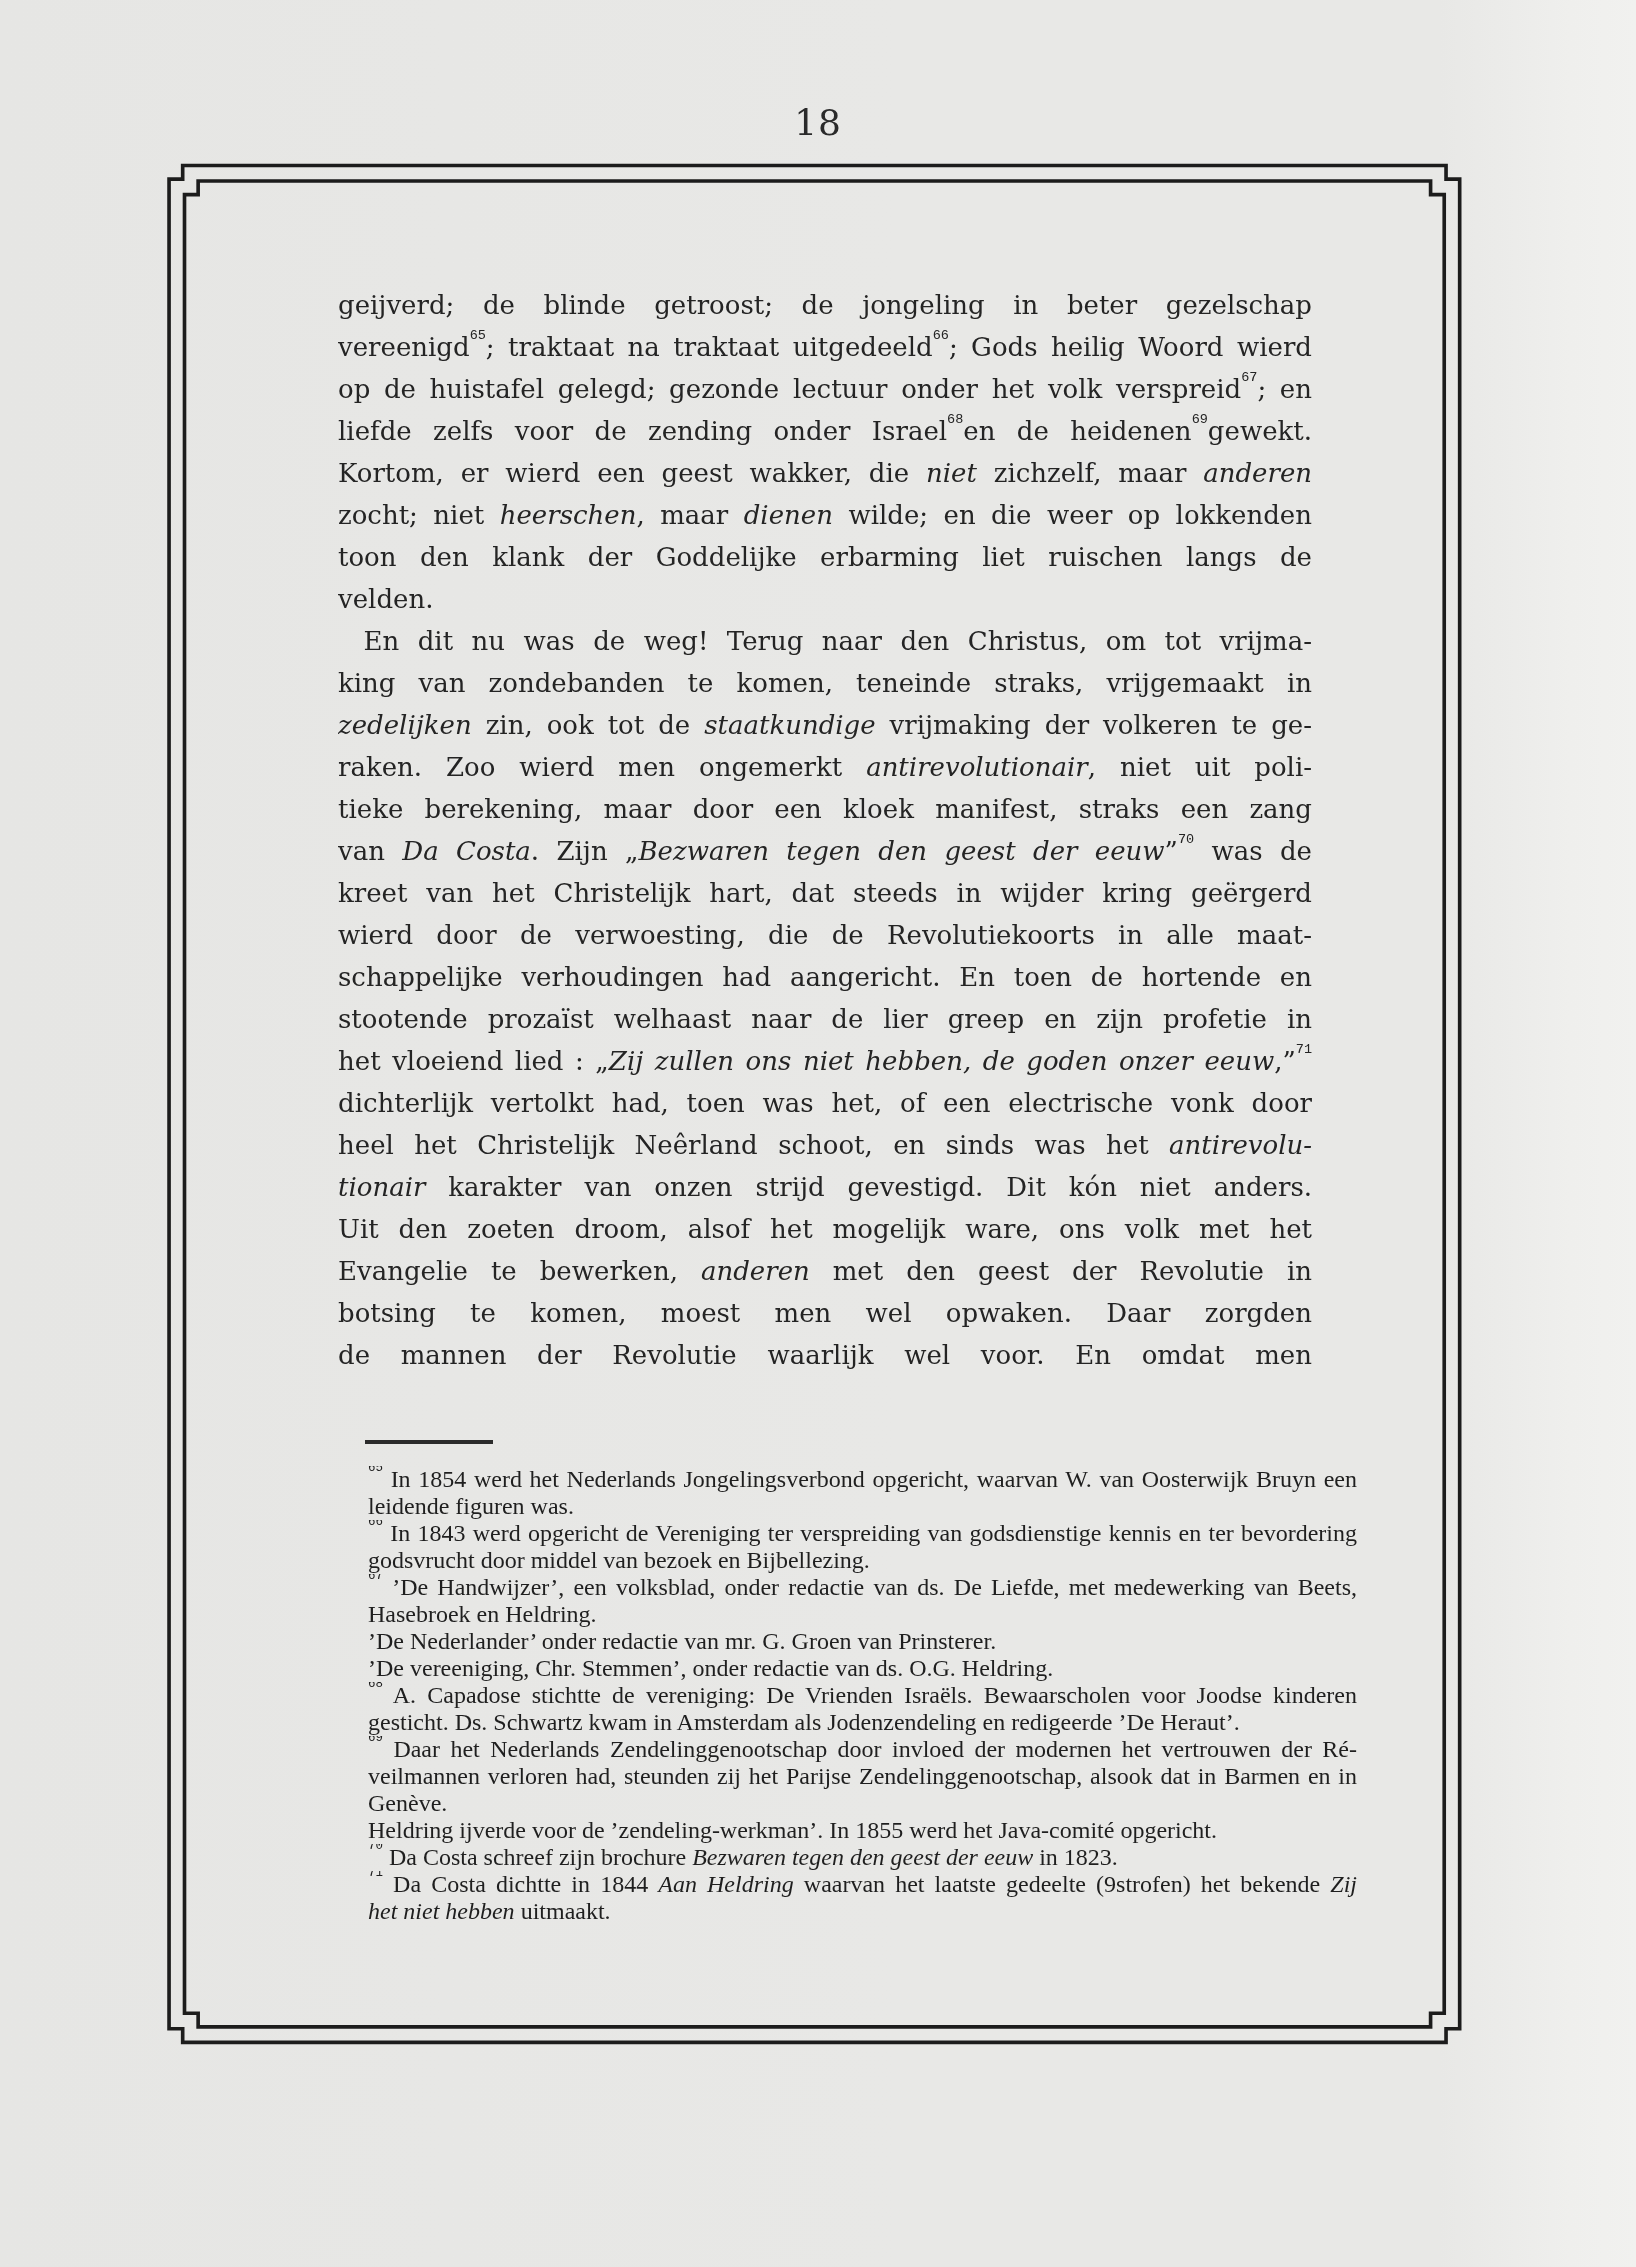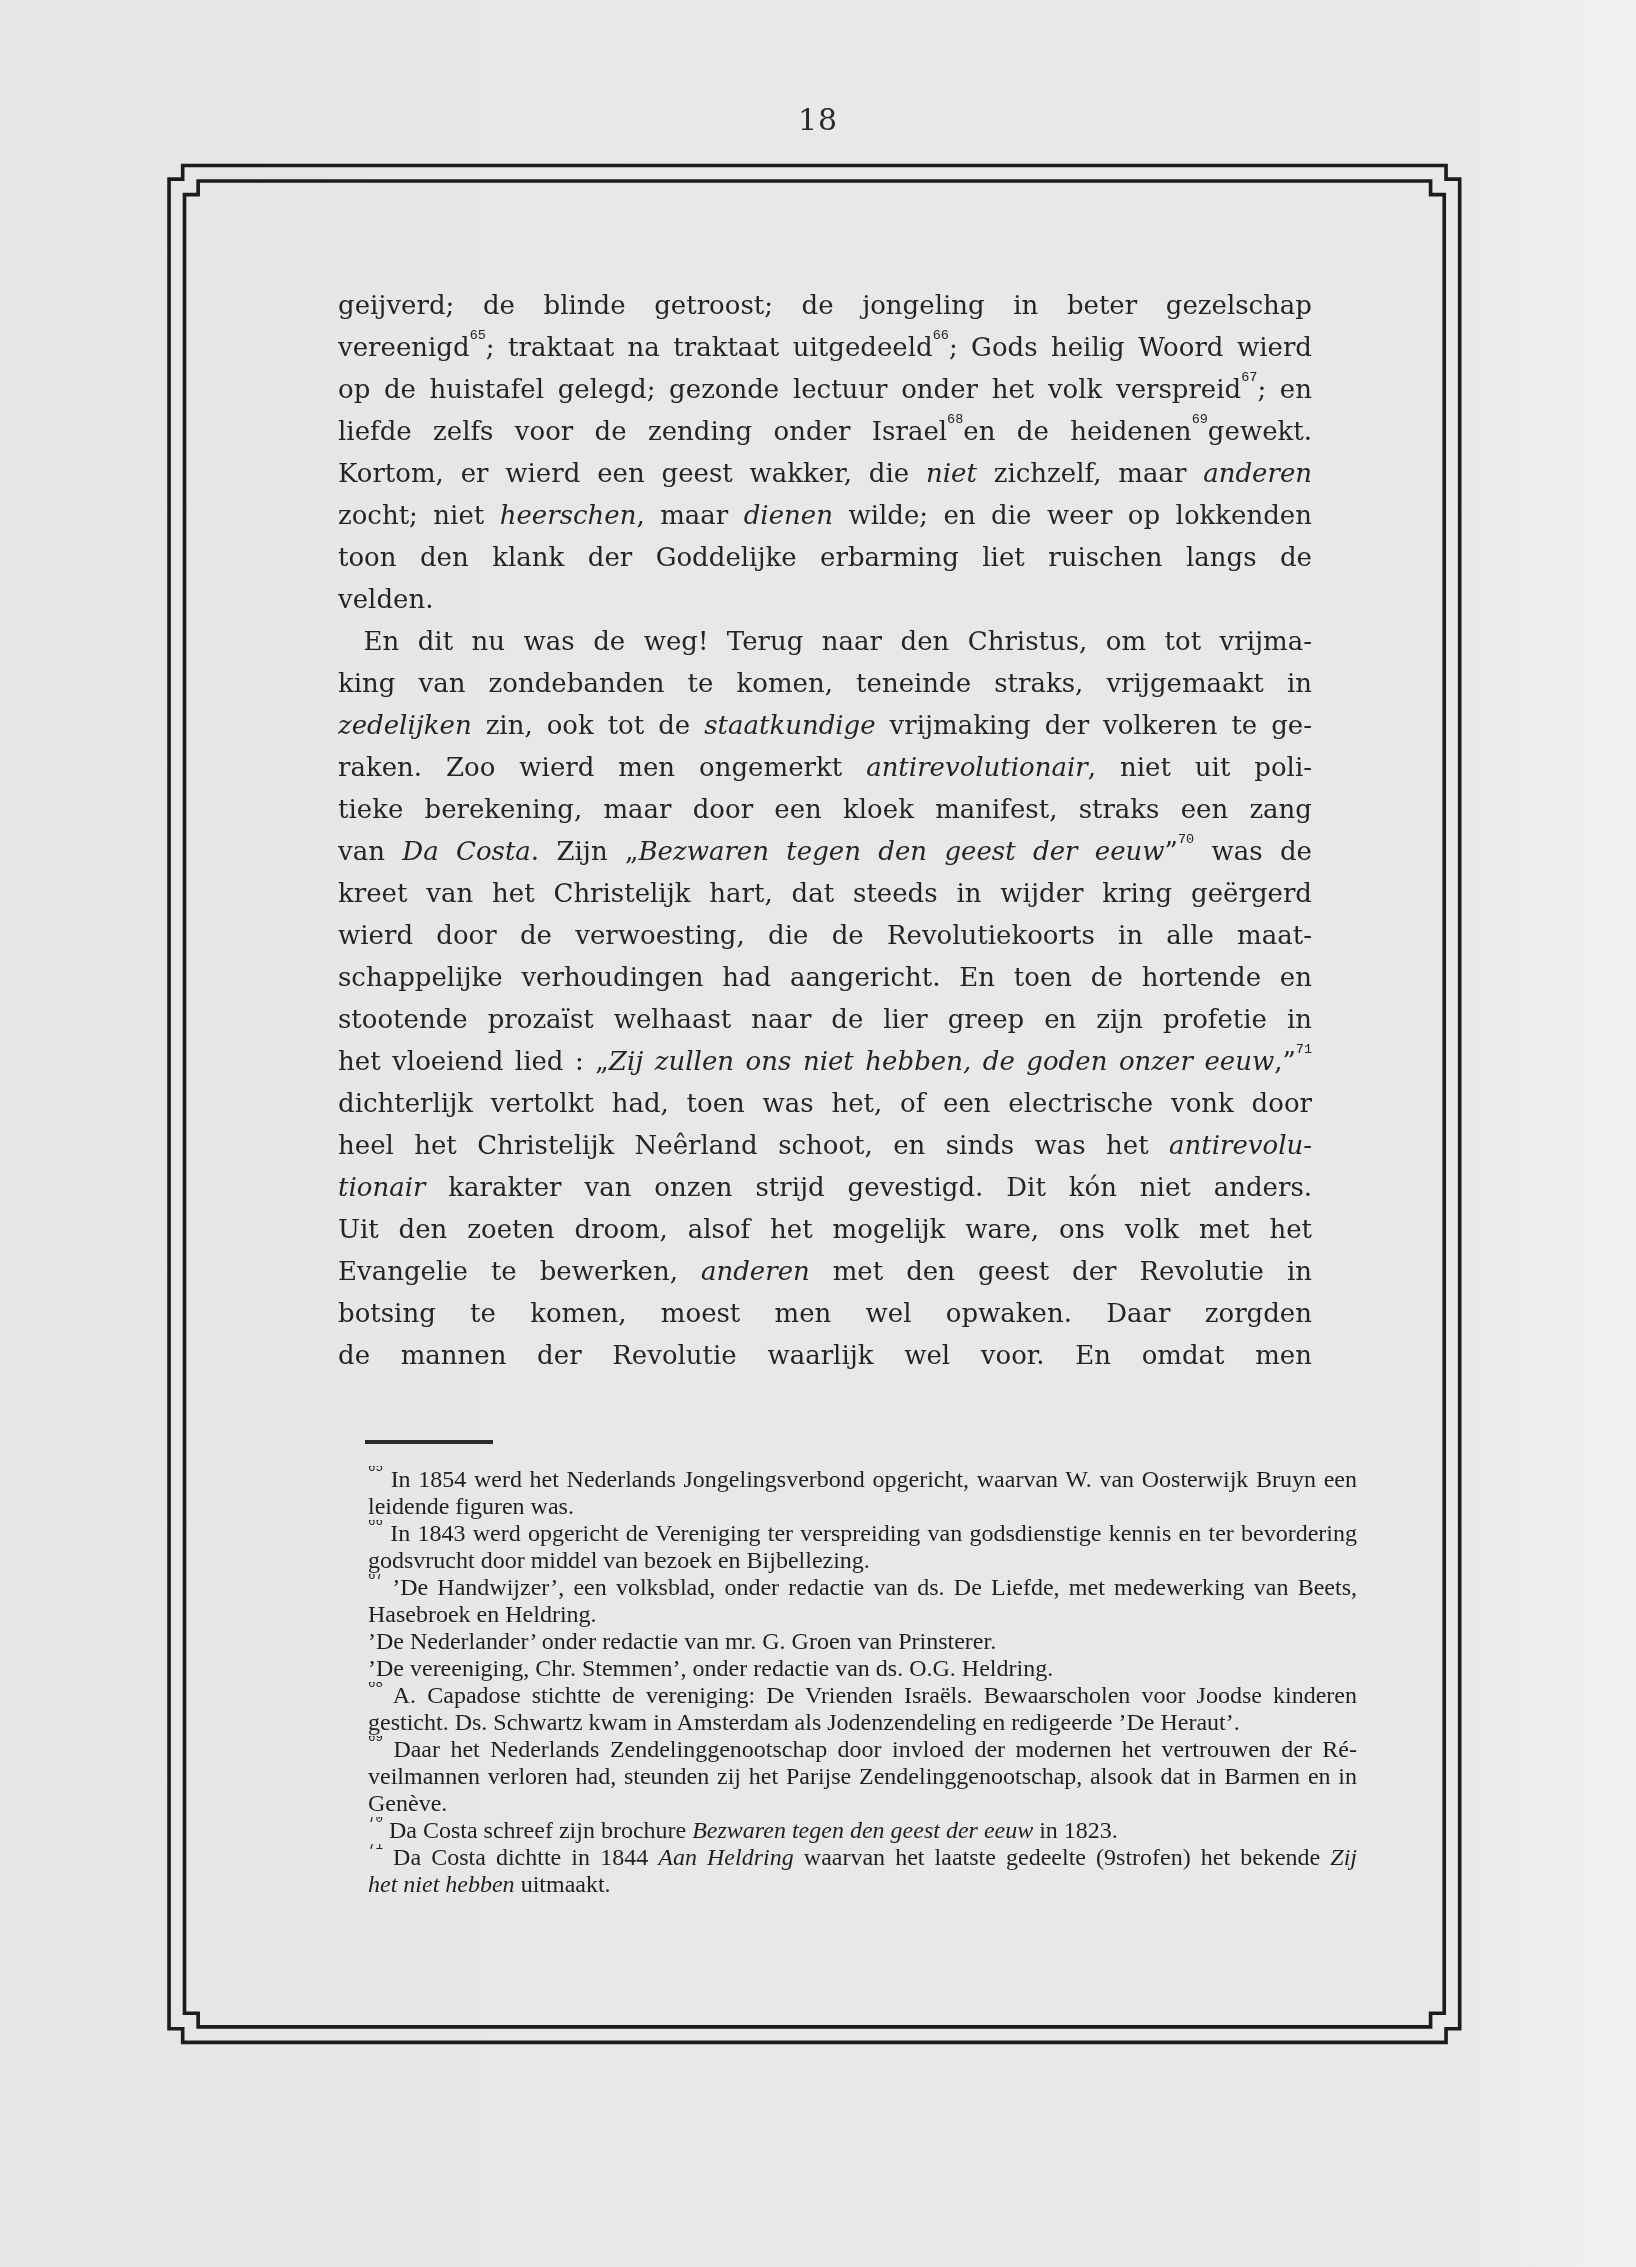--- a/index.html
+++ b/index.html
@@ -7,21 +7,21 @@
     position:relative;
     width:1636px;height:2267px;
     background:linear-gradient(90deg,#e6e6e4 0%, #e8e8e6 55%, #e8e8e6 88%, #efefed 96%, #f1f1ef 100%);
     overflow:hidden;
     font-family:"DejaVu Serif", serif;
     color:#242424;
   }
   .page-number{
     position:absolute;top:102px;left:0;width:1636px;
     text-align:center;
-    font-size:30px;letter-spacing:0.9px;color:#2a2a2a;
+    font-size:36px;letter-spacing:0.9px;color:#2a2a2a;
   }
   .frame-svg{position:absolute;left:0;top:0;}
   .body-text{
     position:absolute;left:338px;top:284px;width:974px;
     font-size:26px;line-height:42px;
     color:#242424;
   }
   .bline{
     height:42px;line-height:42px;overflow:hidden;
     text-align:justify;text-align-last:left;
@@ -106,19 +106,20 @@
       <div class="fline">godsvrucht door middel van bezoek en Bijbellezing.</div>
       <div class="fline j"><sup>67</sup> ’De Handwijzer’, een volksblad, onder redactie van ds. De Liefde, met medewerking van Beets,</div>
       <div class="fline">Hasebroek en Heldring.</div>
       <div class="fline">’De Nederlander’ onder redactie van mr. G. Groen van Prinsterer.</div>
       <div class="fline">’De vereeniging, Chr. Stemmen’, onder redactie van ds. O.G. Heldring.</div>
       <div class="fline j"><sup>68</sup> A. Capadose stichtte de vereniging: De Vrienden Israëls. Bewaarscholen voor Joodse kinderen werden</div>
       <div class="fline">gesticht. Ds. Schwartz kwam in Amsterdam als Jodenzendeling en redigeerde ’De Heraut’.</div>
       <div class="fline j"><sup>69</sup> Daar het Nederlands Zendelinggenootschap door invloed der modernen het vertrouwen der Ré-</div>
       <div class="fline j">veilmannen verloren had, steunden zij het Parijse Zendelinggenootschap, alsook dat in Barmen en in</div>
       <div class="fline">Genève.</div>
+      <div class="fline">Heldring ijverde voor de ’zendeling-werkman’. In 1855 werd het Java-comité opgericht.</div>
       <div class="fline"><sup>70</sup> Da Costa schreef zijn brochure <i>Bezwaren tegen den geest der eeuw</i> in 1823.</div>
       <div class="fline j"><sup>71</sup> Da Costa dichtte in 1844 <i>Aan Heldring</i> waarvan het laatste gedeelte (9strofen) het bekende <i>Zij zullen</i></div>
       <div class="fline"><i>het niet hebben</i> uitmaakt.</div>
     </div>
 
 </div>
 
 
 </body></html>

